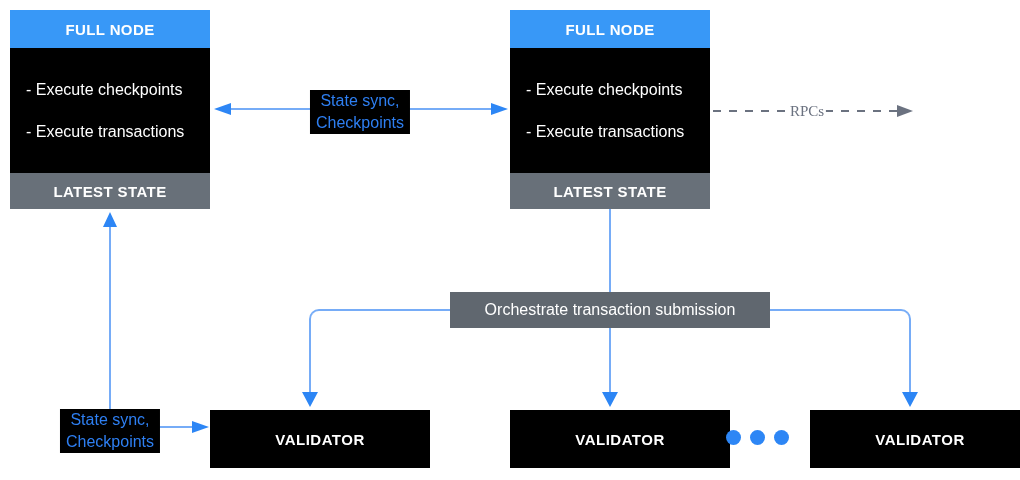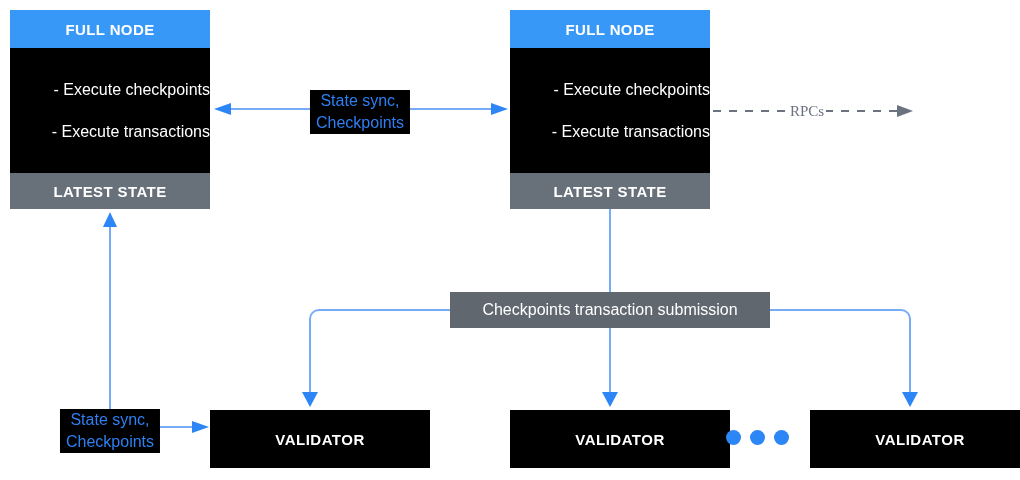--- a/index.html
+++ b/index.html
@@ -28,21 +28,20 @@
   }
   .fn-body {
     height: 125px;
     background: var(--box-black);
     color: var(--text-white);
     font-size: 16px; font-weight: 500;
     display: flex; flex-direction: column; justify-content: center;
     gap: 24px;
     padding-left: 16px;
     box-sizing: border-box;
-    text-align: right;
   }
   .fn-footer {
     height: 36px;
     background: var(--footer-gray);
     color: var(--text-white);
     font-size: 15px; font-weight: 700; letter-spacing: 0.4px;
     display: flex; align-items: center; justify-content: center;
   }
 
   .validator {
@@ -159,21 +158,21 @@
   </div>
 
   <div class="dashline" style="left:713px; top:110px; width:184px;"></div>
   <div class="ah gray-r" style="left:897px; top:105px;"></div>
   <div class="rpc-label" style="left:807px; top:102px;">RPCs</div>
 
   <div class="vline" style="left:609px; top:209px; height:184px;"></div>
   <div class="ah d" style="left:602px; top:392px;"></div>
 
   <div class="orchestrator">
-    <span>Checkpoints transaction submission</span>
+    <span>Orchestrate transaction submission</span>
   </div>
 
   <div class="elbow left" style="left:309px; top:309px; width:141px; height:84px;"></div>
   <div class="ah d" style="left:302px; top:392px;"></div>
 
   <div class="elbow right" style="left:770px; top:309px; width:141px; height:84px;"></div>
   <div class="ah d" style="left:902px; top:392px;"></div>
 
   <div class="vline" style="left:109px; top:226px; height:186px;"></div>
   <div class="ah u" style="left:103px; top:212px;"></div>

